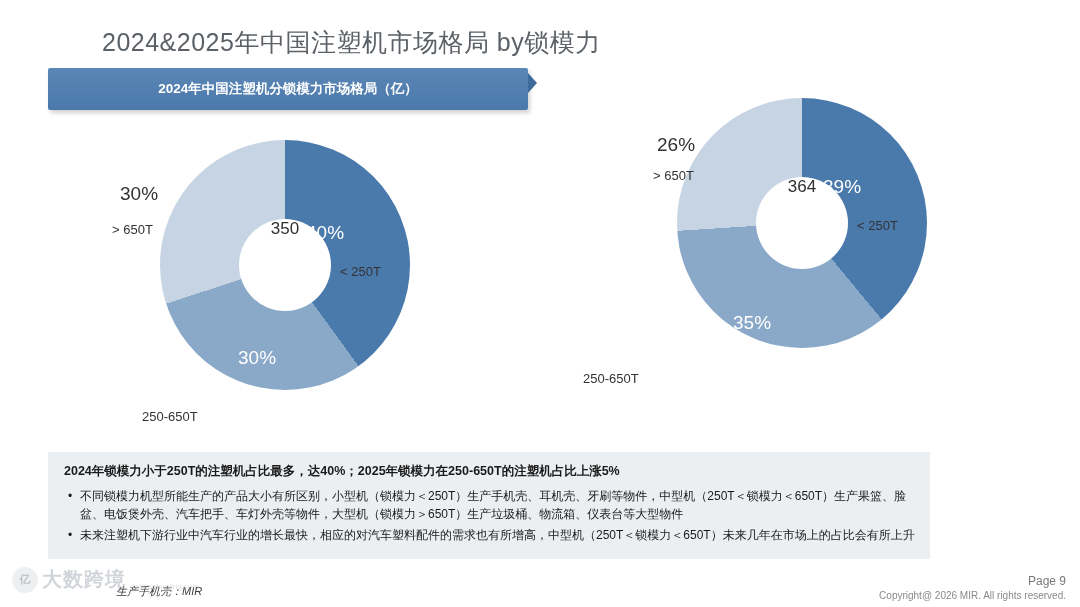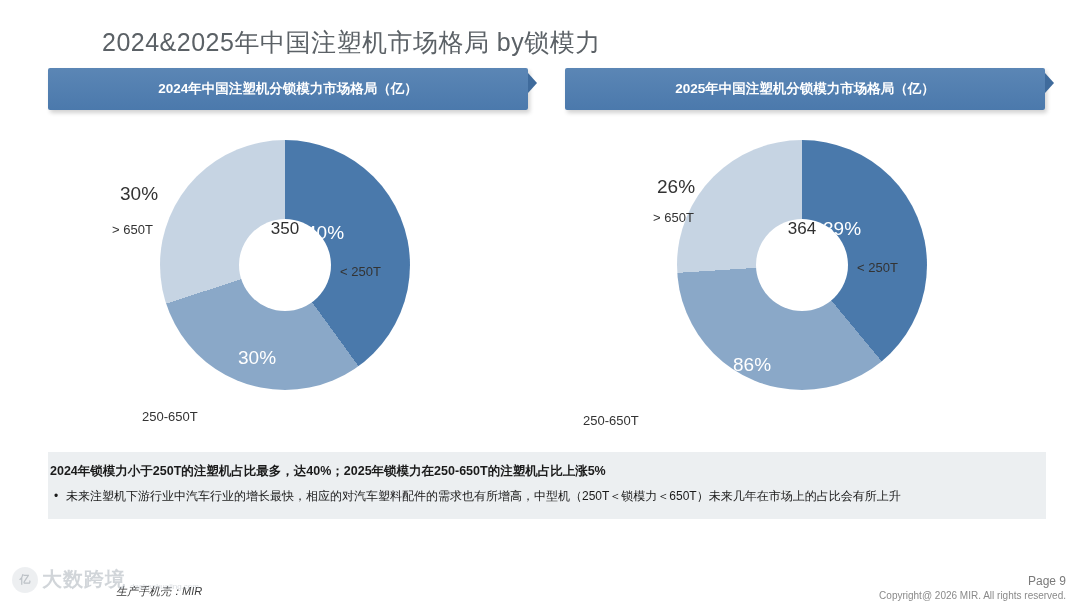--- a/index.html
+++ b/index.html
@@ -104,23 +104,23 @@
     position: absolute;
     font-size: 13px;
     color: #333333;
     white-space: nowrap;
   }
 
   
   #commentary {
     position: absolute;
     left: 48px; top: 452px;
-    width: 998px;
+    width: 882px;
     background: #eceff1;
-    padding: 10px 14px 12px 2px;
+    padding: 10px 14px 12px 16px;
   }
   #commentary .headline {
     font-size: 12.5px;
     font-weight: bold;
     color: #1a1a1a;
     margin-bottom: 6px;
     line-height: 1.5;
   }
   #commentary ul {
     margin: 0; padding: 0; list-style: none;
@@ -214,43 +214,41 @@
         <div class="pct dark" style="left:-40px; top:43px;">30%</div>
       </div>
 
       <div class="cat-label" style="left:292px; top:136px;">&lt; 250T</div>
       <div class="cat-label" style="left:94px; top:281px;">250-650T</div>
       <div class="cat-label" style="left:64px; top:94px;">&gt; 650T</div>
     </div>
   </div>
 
   <div class="panel" id="panel-right">
-    <div class="chart-header">
-      <span class="title-text">2025年中国注塑机分锁模力市场格局（亿）</span>
-    </div>
     <div class="chart-area">
       <div class="donut-wrap">
         <div class="donut" style="background: conic-gradient(#4a79ab 0deg 140.4deg, #8aa8c8 140.4deg 266.4deg, #c6d4e3 266.4deg 360deg);">
           <div class="hole">
             <span>364</span>
           </div>
         </div>
         <div class="pct" style="left:146px; top:78px;">39%</div>
-        <div class="pct" style="left:56px; top:214px;">86%</div>
+        <div class="pct" style="left:56px; top:214px;">35%</div>
         <div class="pct dark" style="left:-20px; top:36px;">26%</div>
       </div>
       <div class="cat-label" style="left:292px; top:132px;">&lt; 250T</div>
       <div class="cat-label" style="left:18px; top:285px;">250-650T</div>
       <div class="cat-label" style="left:88px; top:82px;">&gt; 650T</div>
     </div>
   </div>
 
   <div id="commentary">
     <div class="headline">2024年锁模力小于250T的注塑机占比最多，达40%；2025年锁模力在250-650T的注塑机占比上涨5%</div>
     <ul>
+      <li>不同锁模力机型所能生产的产品大小有所区别，小型机（锁模力＜250T）生产手机壳、耳机壳、牙刷等物件，中型机（250T＜锁模力＜650T）生产果篮、脸盆、电饭煲外壳、汽车把手、车灯外壳等物件，大型机（锁模力＞650T）生产垃圾桶、物流箱、仪表台等大型物件</li>
       <li>未来注塑机下游行业中汽车行业的增长最快，相应的对汽车塑料配件的需求也有所增高，中型机（250T＜锁模力＜650T）未来几年在市场上的占比会有所上升</li>
     </ul>
   </div>
 
   <div id="source">生产手机壳：MIR</div>
   <div id="page-number">Page 9</div>
   <div id="copyright">Copyright@ 2026 MIR. All rights reserved.</div>
 
   <div id="watermark">
     <div class="wm-circle">亿</div>

